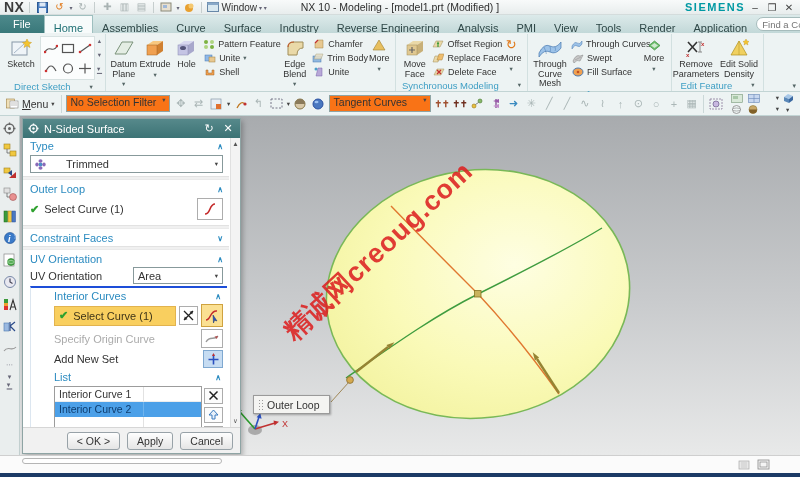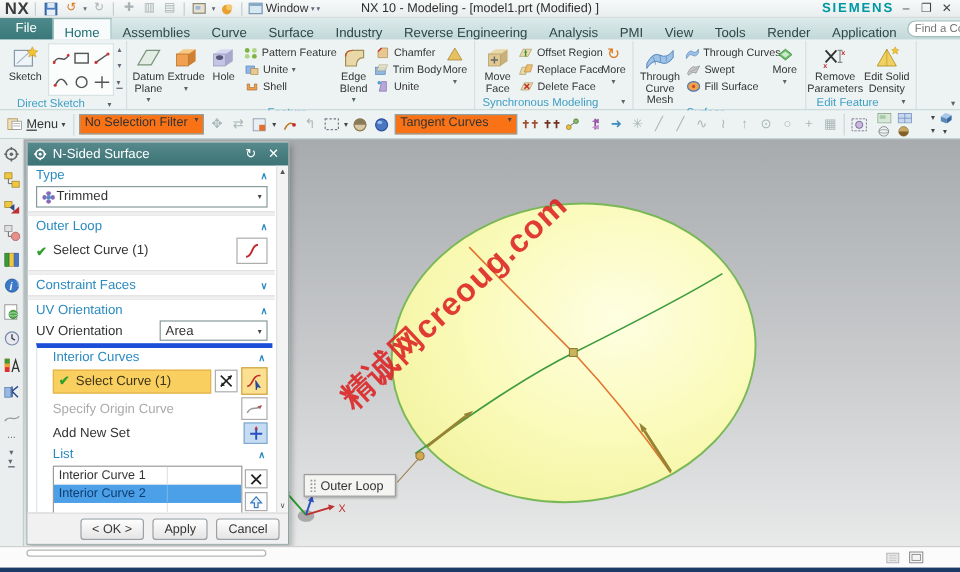--- a/index.html
+++ b/index.html
@@ -64,26 +64,26 @@
   .dlg-h{height:19px;background:linear-gradient(#56898B,#3C7375);color:#FFF;display:flex;align-items:center;gap:5px;padding:0 5px;font-size:11px;flex:none}
   .dlg-h .sp{flex:1}
   .dlg-hbtn{width:14px;text-align:center;font-size:11px;color:#FFF}
   .dlg-body{flex:1;position:relative;padding-right:11px;overflow:hidden}
   .vscroll{position:absolute;right:0;top:0;bottom:0;width:10px;background:#F3F3F3;border-left:1px solid #E0E0E0;display:flex;flex-direction:column;justify-content:space-between;align-items:center;padding:2px 0;font-size:6.5px;color:#555}
   .sect{display:flex;align-items:center;padding:2px 6px 1px 7px;color:#2B8BC0;font-size:11px}
   .sect .chev{margin-left:auto;font-size:8px;font-weight:bold}
   .sep{height:4px;background:#F0F0F0;border-top:1px solid #E2E2E2;border-bottom:1px solid #EAEAEA;margin:1px 0}
   .row{display:flex;align-items:center;padding:2px 6px 2px 7px;gap:5px}
   .check{color:#2FA12F;font-weight:bold;font-size:11px}
-  .cmb{height:18px;border:1px solid #87999B;background:#FFF;display:flex;align-items:center;gap:1px;padding:0 4px;flex:1;font-size:11px}
+  .cmb{height:18px;border:1px solid #87999B;background:#FFF;display:flex;align-items:center;gap:20px;padding:0 4px;flex:1;font-size:11px}
   .iconbtn{border:1px solid #ADADAD;background:#FFF;display:flex;align-items:center;justify-content:center;flex:none}
-  .subpanel{margin:0 2px 0 7px;border-left:1px solid #DCE6F0;border-top:4px solid #1d4ed8;padding-left:9px}
+  .subpanel{margin:0 2px 0 7px;border-left:1px solid #DCE6F0;border-top:2px solid #1d4ed8;padding-left:19px}
   .selrow{flex:1;height:20px;background:#F9CF5F;border:1px solid #E2B34E;display:flex;align-items:center;gap:5px;padding:0 4px;font-size:11px;color:#3E3418}
   .grayrow{flex:1;color:#ABABAB;font-size:11px}
-  .listwrap{display:flex;gap:2px;margin:2px 4px 3px 4px;align-items:flex-end}
+  .listwrap{display:flex;gap:2px;margin:2px 4px 3px 4px;align-items:center}
   .listbox{flex:1;height:57px;border:1px solid #9C9C9C;background:#FFF;overflow:hidden;font-size:10.5px}
   .lrow{height:15px;display:flex;align-items:center;border-bottom:1px solid #EDEDED}
   .lcell1{width:60%;padding-left:4px;white-space:nowrap;overflow:hidden}
   .lcell2{flex:1;border-left:1px solid #E2E2E2;height:100%}
   .lrow.selected{background:#4CA0E8;color:#0E3C6E;border-bottom:1px solid #4CA0E8}
   .lrow.selected .lcell2{border-left:1px solid #6FB4EE}
   .listbtns{display:flex;flex-direction:column;gap:3px}
   .lbtn{width:19px;height:16px;border:1px solid #ACACAC;background:#FCFCFC;display:flex;align-items:center;justify-content:center;font-size:11px}
   .dlg-f{height:26px;background:#F1F1F1;border-top:1px solid #D6D6D6;display:flex;align-items:center;justify-content:flex-end;gap:7px;padding:0 7px;flex:none}
   .btn{height:18px;border:1px solid #98A2A8;border-radius:3px;background:linear-gradient(#FEFEFE,#E5E5E5);font-size:10.5px;color:#333;padding:0 9px;font-family:"Liberation Sans",sans-serif}

